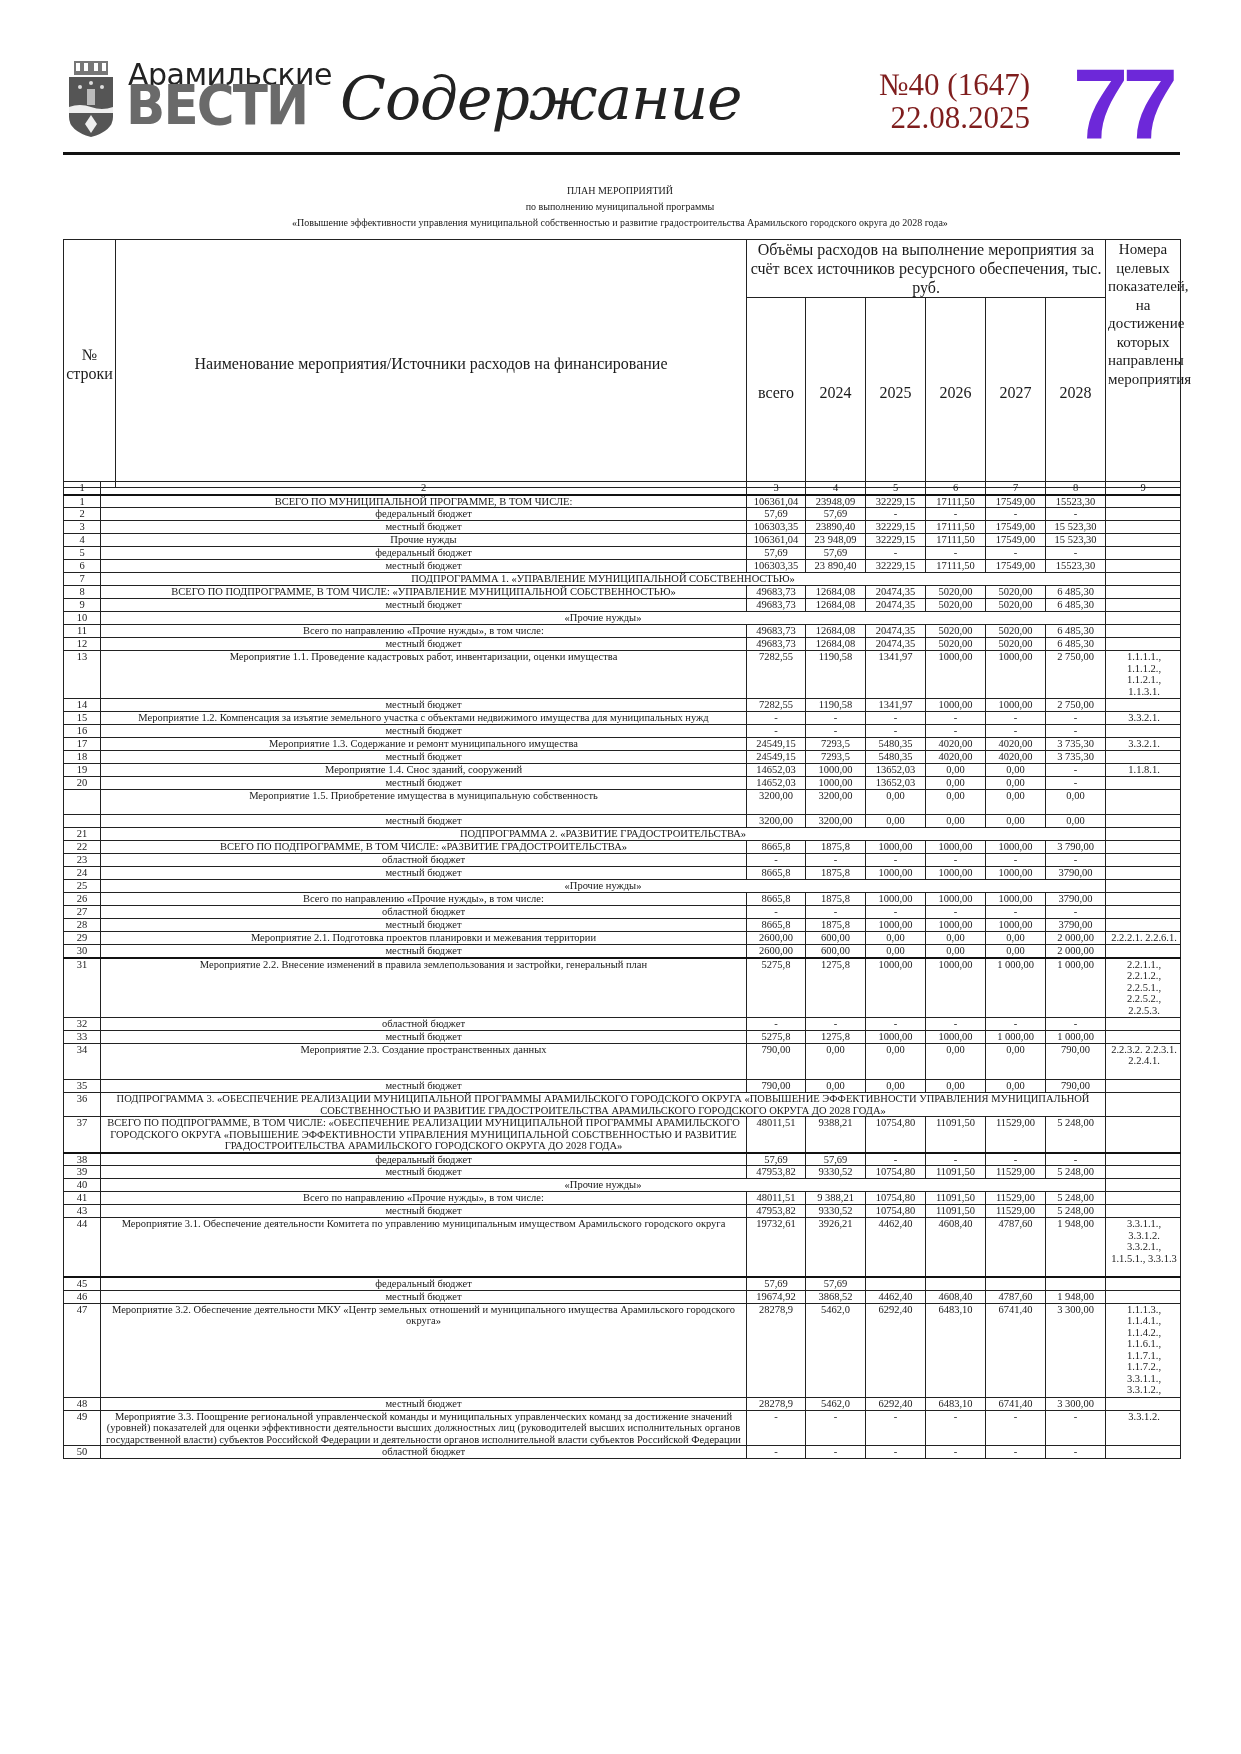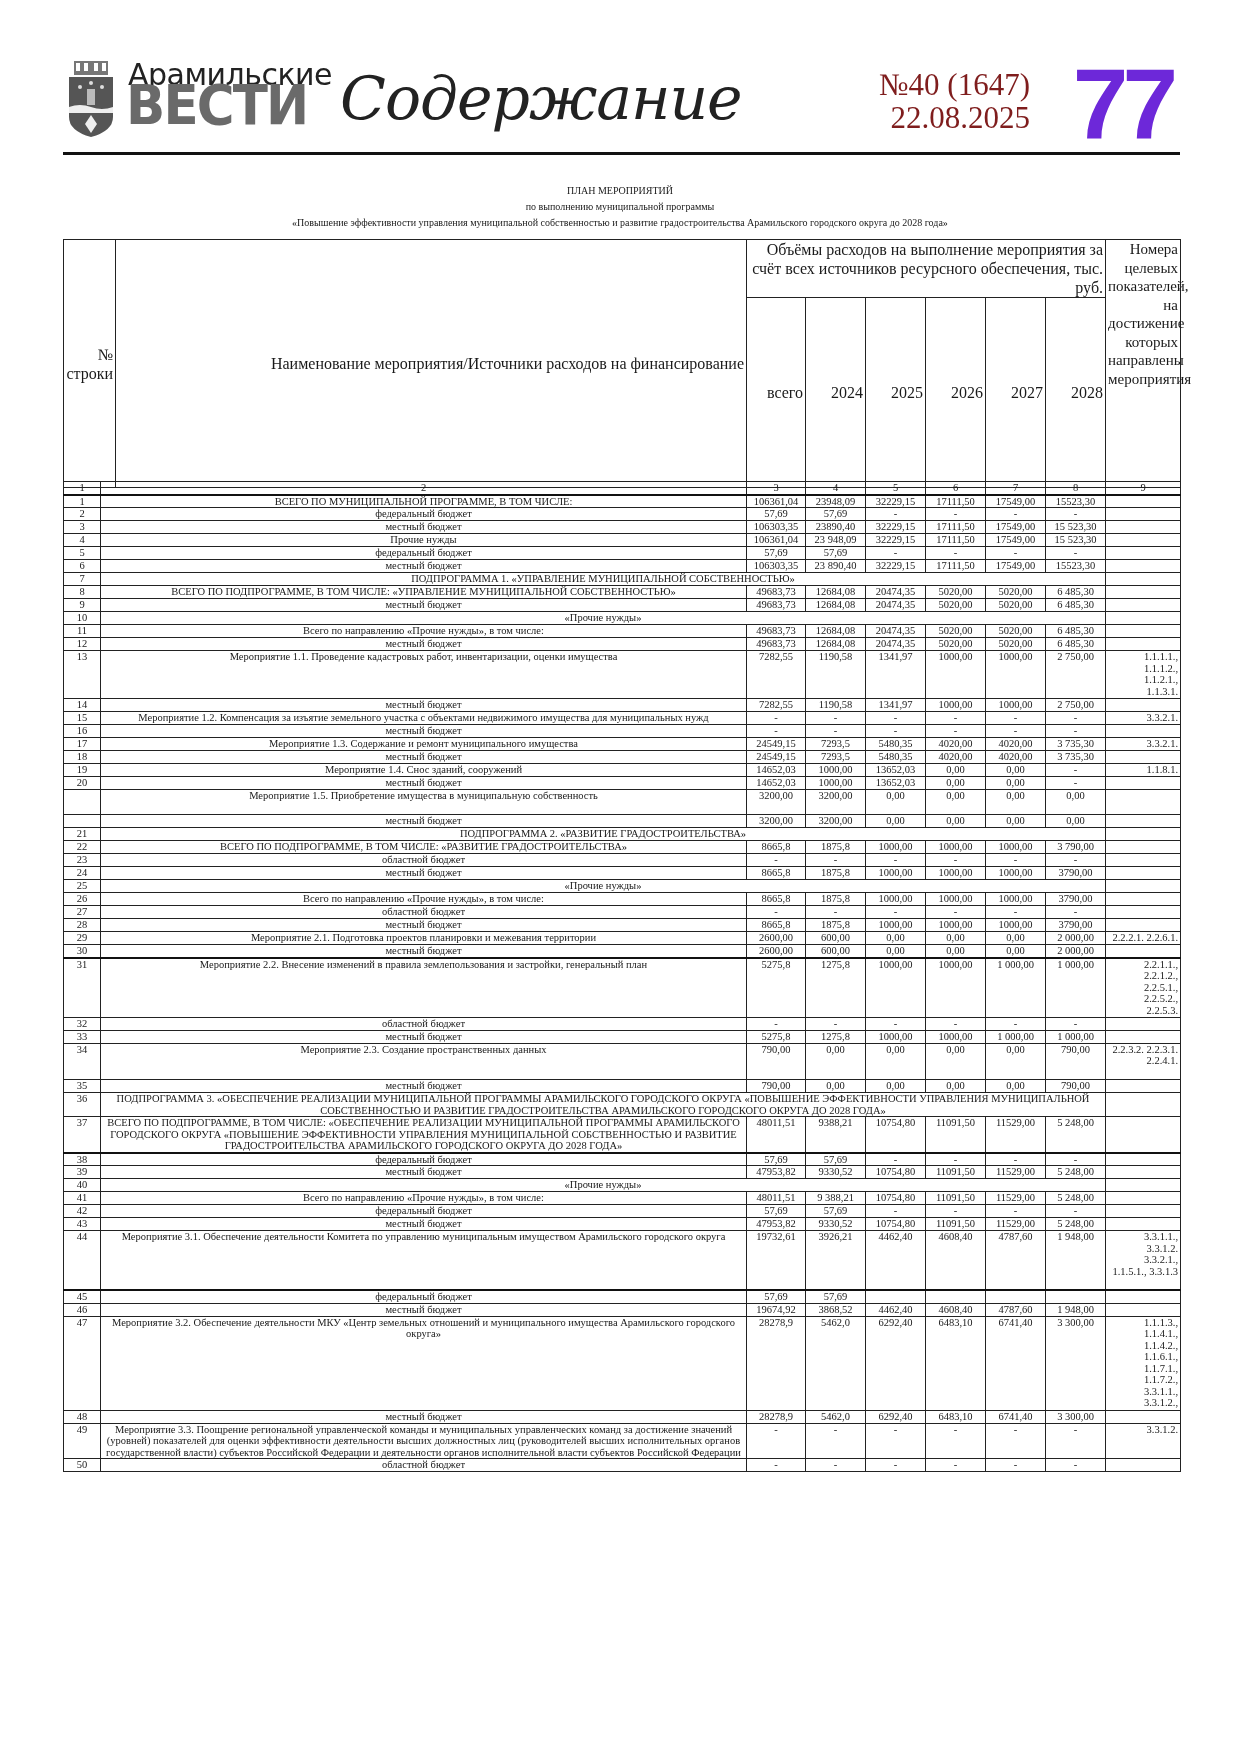--- a/index.html
+++ b/index.html
@@ -15,28 +15,28 @@
     .section-title { position: absolute; left: 280px; top: 8px; font-family: "DejaVu Serif", serif; font-style: italic; font-size: 60px; color: #222; letter-spacing: -1px; }
     .issue { position: absolute; right: 150px; top: 14px; font-family: "Liberation Serif", serif; font-size: 31px; text-align: right; line-height: 1.05; color: #7f1d1d; }
     .page-num { position: absolute; right: 8px; top: -8px; font-family: "Liberation Sans", sans-serif; font-weight: bold; font-size: 100px; color: #6d28d9; letter-spacing: -6px; }
     .rule { position: absolute; left: 63px; top: 152px; width: 1117px; height: 3px; background: #111; }
 
     .doc-title { position: absolute; left: 60px; top: 183px; width: 1120px; text-align: center; font-size: 10px; line-height: 16px; font-family: "Liberation Serif", serif; }
 
     table { border-collapse: collapse; position: absolute; left: 63px; width: 1117px; table-layout: fixed; font-family: "Liberation Serif", serif; }
     td, th { border: 1px solid #222; padding: 0 2px; font-weight: normal; vertical-align: top; }
     .hdr { top: 239px; font-size: 16px; }
-    .hdr th { vertical-align: middle; text-align: right; line-height: 19px; }
+    .hdr th { vertical-align: middle; text-align: center; line-height: 19px; }
     .hdr .group { vertical-align: top; }
     .body-tbl { top: 481px; font-size: 10.5px; line-height: 11.5px; }
     .body-tbl td { height: 13px; }
     .c-num { text-align: center; }
     .c-name { text-align: center; margin-left: 40px; }
     .c-val { text-align: center; }
-    .c-tgt { text-align: right; padding-left: 4px; }
+    .c-tgt { text-align: center; padding-left: 4px; }
     .colhead td { border-bottom: 2px solid #111; }
     .thick-top td { border-top: 2.5px solid #111; }
   </style>
 </head>
 <body>
 
 <div class="masthead">
   <svg class="crest" viewBox="0 0 50 80">
     <rect x="8" y="2" width="34" height="14" fill="#777"></rect>
     <rect x="10" y="4" width="4" height="8" fill="#fff"></rect>
@@ -553,31 +553,20 @@
         <td class="c-name">Всего по направлению «Прочие нужды», в том числе:</td>
         <td class="c-val">48011,51</td>
         <td class="c-val">9 388,21</td>
         <td class="c-val">10754,80</td>
         <td class="c-val">11091,50</td>
         <td class="c-val">11529,00</td>
         <td class="c-val">5 248,00</td>
         <td class="c-tgt"></td>
       </tr>
       <tr>
-        <td class="c-num">42</td>
-        <td class="c-name">федеральный бюджет</td>
-        <td class="c-val">57,69</td>
-        <td class="c-val">57,69</td>
-        <td class="c-val">-</td>
-        <td class="c-val">-</td>
-        <td class="c-val">-</td>
-        <td class="c-val">-</td>
-        <td class="c-tgt"></td>
-      </tr>
-      <tr>
         <td class="c-num">43</td>
         <td class="c-name">местный бюджет</td>
         <td class="c-val">47953,82</td>
         <td class="c-val">9330,52</td>
         <td class="c-val">10754,80</td>
         <td class="c-val">11091,50</td>
         <td class="c-val">11529,00</td>
         <td class="c-val">5 248,00</td>
         <td class="c-tgt"></td>
       </tr>

